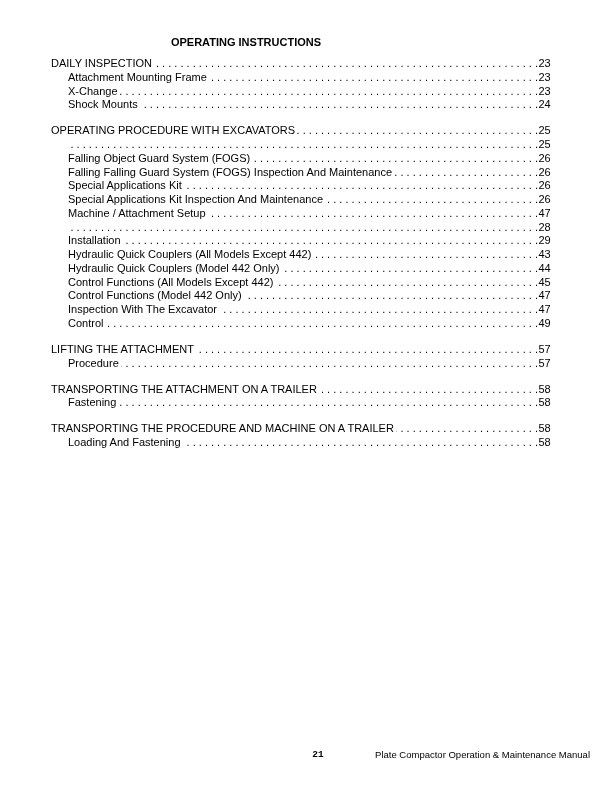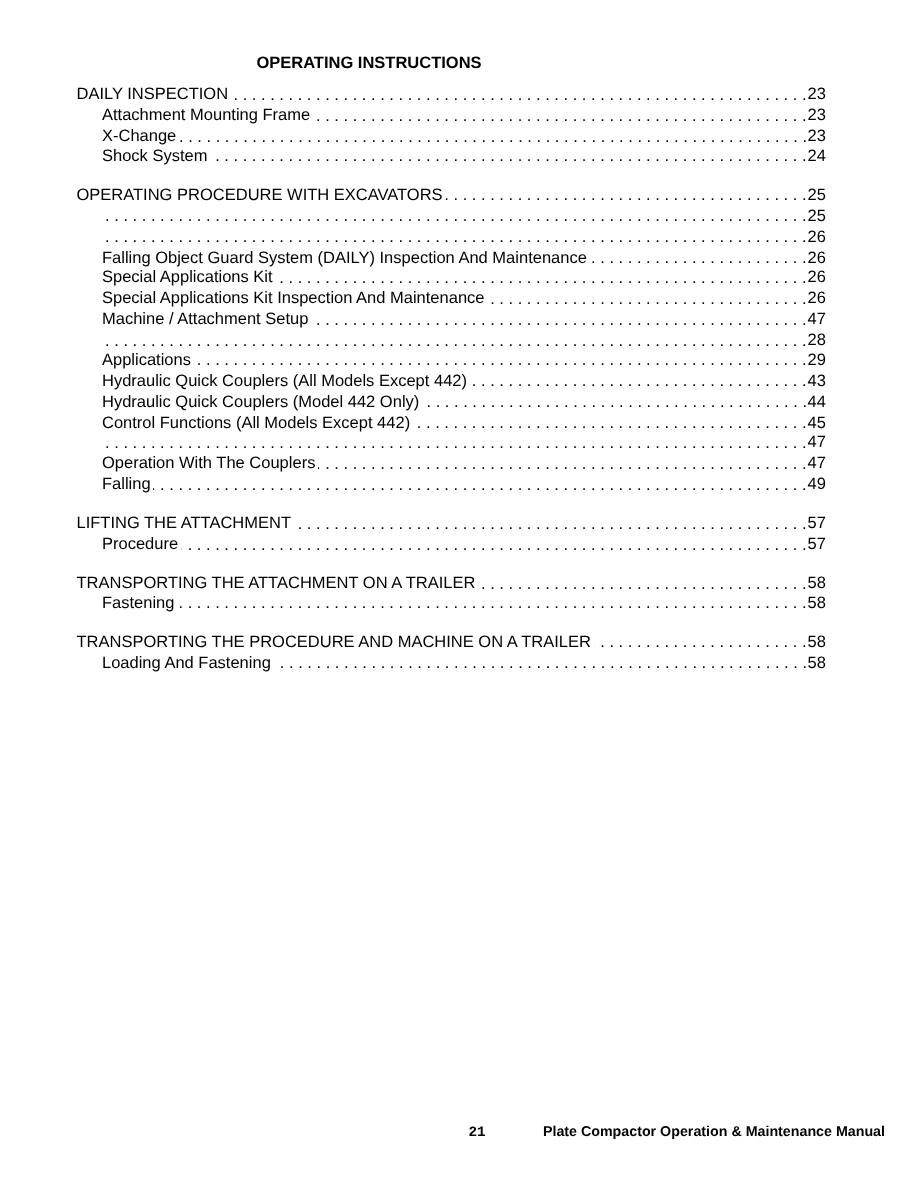--- a/index.html
+++ b/index.html
@@ -69,21 +69,21 @@
     font-size: 9.5px;
     font-weight: bold;
     line-height: 12px;
     font-family: Liberation Mono, monospace;
   }
   .footer-title {
     position: absolute;
     top: 749px;
     right: 22px;
     font-size: 9.5px;
-    font-weight: bold;
+    font-weight: normal;
     line-height: 12px;
     white-space: nowrap;
   }
 </style>
 </head>
 <body>
 
 <div class="page">
   <h1 class="doc-title">OPERATING INSTRUCTIONS</h1>
 
@@ -98,41 +98,42 @@
     <span class="toc-label">Attachment Mounting Frame</span>
     <span class="toc-dots">. . . . . . . . . . . . . . . . . . . . . . . . . . . . . . . . . . . . . . . . . . . . . . . . . . . . . . . . . . . . . . . . . . . . . . . . . . . . . . . . . . . . . . . . . . . . . . . . . . . . . . . . . . . . . . . . . . . . . . . .</span>
     <span class="toc-page">23</span>
   </div>
         <div class="toc-row item">
     <span class="toc-label">X-Change</span>
     <span class="toc-dots">. . . . . . . . . . . . . . . . . . . . . . . . . . . . . . . . . . . . . . . . . . . . . . . . . . . . . . . . . . . . . . . . . . . . . . . . . . . . . . . . . . . . . . . . . . . . . . . . . . . . . . . . . . . . . . . . . . . . . . . .</span>
     <span class="toc-page">23</span>
   </div>
         <div class="toc-row item">
-    <span class="toc-label">Shock System</span>
+    <span class="toc-label">Shock Mounts</span>
     <span class="toc-dots">. . . . . . . . . . . . . . . . . . . . . . . . . . . . . . . . . . . . . . . . . . . . . . . . . . . . . . . . . . . . . . . . . . . . . . . . . . . . . . . . . . . . . . . . . . . . . . . . . . . . . . . . . . . . . . . . . . . . . . . .</span>
     <span class="toc-page">24</span>
   </div>
       </div>
       <div class="toc-section">
         <div class="toc-row heading">
     <span class="toc-label">OPERATING PROCEDURE WITH EXCAVATORS</span>
     <span class="toc-dots">. . . . . . . . . . . . . . . . . . . . . . . . . . . . . . . . . . . . . . . . . . . . . . . . . . . . . . . . . . . . . . . . . . . . . . . . . . . . . . . . . . . . . . . . . . . . . . . . . . . . . . . . . . . . . . . . . . . . . . . .</span>
     <span class="toc-page">25</span>
   </div>
         <div class="toc-row item">
     <span class="toc-dots">. . . . . . . . . . . . . . . . . . . . . . . . . . . . . . . . . . . . . . . . . . . . . . . . . . . . . . . . . . . . . . . . . . . . . . . . . . . . . . . . . . . . . . . . . . . . . . . . . . . . . . . . . . . . . . . . . . . . . . . .</span>
     <span class="toc-page">25</span>
   </div>
         <div class="toc-row item">
-    <span class="toc-dots">. . . . . . . . . . . . . . . . . . . . . . . . . . . . . . . . . . . . . . . . . . . . . . . . . . . . . . . . . . . . . . . . . . . . . . . . . . . . . . . . . . . . . . . . . . . . . . . . . . . . . . . . . . . . . . . . . . . . . . . .</span>
-    <span class="toc-page">26</span>
-  </div>
-        <div class="toc-row item">
-    <span class="toc-label">Falling Object Guard System (DAILY) Inspection And Maintenance</span>
+    <span class="toc-label">Falling Object Guard System (FOGS)</span>
+    <span class="toc-dots">. . . . . . . . . . . . . . . . . . . . . . . . . . . . . . . . . . . . . . . . . . . . . . . . . . . . . . . . . . . . . . . . . . . . . . . . . . . . . . . . . . . . . . . . . . . . . . . . . . . . . . . . . . . . . . . . . . . . . . . .</span>
+    <span class="toc-page">26</span>
+  </div>
+        <div class="toc-row item">
+    <span class="toc-label">Falling Falling Guard System (FOGS) Inspection And Maintenance</span>
     <span class="toc-dots">. . . . . . . . . . . . . . . . . . . . . . . . . . . . . . . . . . . . . . . . . . . . . . . . . . . . . . . . . . . . . . . . . . . . . . . . . . . . . . . . . . . . . . . . . . . . . . . . . . . . . . . . . . . . . . . . . . . . . . . .</span>
     <span class="toc-page">26</span>
   </div>
         <div class="toc-row item">
     <span class="toc-label">Special Applications Kit</span>
     <span class="toc-dots">. . . . . . . . . . . . . . . . . . . . . . . . . . . . . . . . . . . . . . . . . . . . . . . . . . . . . . . . . . . . . . . . . . . . . . . . . . . . . . . . . . . . . . . . . . . . . . . . . . . . . . . . . . . . . . . . . . . . . . . .</span>
     <span class="toc-page">26</span>
   </div>
         <div class="toc-row item">
     <span class="toc-label">Special Applications Kit Inspection And Maintenance</span>
@@ -142,50 +143,51 @@
         <div class="toc-row item">
     <span class="toc-label">Machine / Attachment Setup</span>
     <span class="toc-dots">. . . . . . . . . . . . . . . . . . . . . . . . . . . . . . . . . . . . . . . . . . . . . . . . . . . . . . . . . . . . . . . . . . . . . . . . . . . . . . . . . . . . . . . . . . . . . . . . . . . . . . . . . . . . . . . . . . . . . . . .</span>
     <span class="toc-page">47</span>
   </div>
         <div class="toc-row item">
     <span class="toc-dots">. . . . . . . . . . . . . . . . . . . . . . . . . . . . . . . . . . . . . . . . . . . . . . . . . . . . . . . . . . . . . . . . . . . . . . . . . . . . . . . . . . . . . . . . . . . . . . . . . . . . . . . . . . . . . . . . . . . . . . . .</span>
     <span class="toc-page">28</span>
   </div>
         <div class="toc-row item">
-    <span class="toc-label">Applications</span>
+    <span class="toc-label">Installation</span>
     <span class="toc-dots">. . . . . . . . . . . . . . . . . . . . . . . . . . . . . . . . . . . . . . . . . . . . . . . . . . . . . . . . . . . . . . . . . . . . . . . . . . . . . . . . . . . . . . . . . . . . . . . . . . . . . . . . . . . . . . . . . . . . . . . .</span>
     <span class="toc-page">29</span>
   </div>
         <div class="toc-row item">
     <span class="toc-label">Hydraulic Quick Couplers (All Models Except 442)</span>
     <span class="toc-dots">. . . . . . . . . . . . . . . . . . . . . . . . . . . . . . . . . . . . . . . . . . . . . . . . . . . . . . . . . . . . . . . . . . . . . . . . . . . . . . . . . . . . . . . . . . . . . . . . . . . . . . . . . . . . . . . . . . . . . . . .</span>
     <span class="toc-page">43</span>
   </div>
         <div class="toc-row item">
     <span class="toc-label">Hydraulic Quick Couplers (Model 442 Only)</span>
     <span class="toc-dots">. . . . . . . . . . . . . . . . . . . . . . . . . . . . . . . . . . . . . . . . . . . . . . . . . . . . . . . . . . . . . . . . . . . . . . . . . . . . . . . . . . . . . . . . . . . . . . . . . . . . . . . . . . . . . . . . . . . . . . . .</span>
     <span class="toc-page">44</span>
   </div>
         <div class="toc-row item">
     <span class="toc-label">Control Functions (All Models Except 442)</span>
     <span class="toc-dots">. . . . . . . . . . . . . . . . . . . . . . . . . . . . . . . . . . . . . . . . . . . . . . . . . . . . . . . . . . . . . . . . . . . . . . . . . . . . . . . . . . . . . . . . . . . . . . . . . . . . . . . . . . . . . . . . . . . . . . . .</span>
     <span class="toc-page">45</span>
   </div>
         <div class="toc-row item">
+    <span class="toc-label">Control Functions (Model 442 Only)</span>
     <span class="toc-dots">. . . . . . . . . . . . . . . . . . . . . . . . . . . . . . . . . . . . . . . . . . . . . . . . . . . . . . . . . . . . . . . . . . . . . . . . . . . . . . . . . . . . . . . . . . . . . . . . . . . . . . . . . . . . . . . . . . . . . . . .</span>
     <span class="toc-page">47</span>
   </div>
         <div class="toc-row item">
-    <span class="toc-label">Operation With The Couplers</span>
+    <span class="toc-label">Inspection With The Excavator</span>
     <span class="toc-dots">. . . . . . . . . . . . . . . . . . . . . . . . . . . . . . . . . . . . . . . . . . . . . . . . . . . . . . . . . . . . . . . . . . . . . . . . . . . . . . . . . . . . . . . . . . . . . . . . . . . . . . . . . . . . . . . . . . . . . . . .</span>
     <span class="toc-page">47</span>
   </div>
         <div class="toc-row item">
-    <span class="toc-label">Falling</span>
+    <span class="toc-label">Control</span>
     <span class="toc-dots">. . . . . . . . . . . . . . . . . . . . . . . . . . . . . . . . . . . . . . . . . . . . . . . . . . . . . . . . . . . . . . . . . . . . . . . . . . . . . . . . . . . . . . . . . . . . . . . . . . . . . . . . . . . . . . . . . . . . . . . .</span>
     <span class="toc-page">49</span>
   </div>
       </div>
       <div class="toc-section">
         <div class="toc-row heading">
     <span class="toc-label">LIFTING THE ATTACHMENT</span>
     <span class="toc-dots">. . . . . . . . . . . . . . . . . . . . . . . . . . . . . . . . . . . . . . . . . . . . . . . . . . . . . . . . . . . . . . . . . . . . . . . . . . . . . . . . . . . . . . . . . . . . . . . . . . . . . . . . . . . . . . . . . . . . . . . .</span>
     <span class="toc-page">57</span>
   </div>

